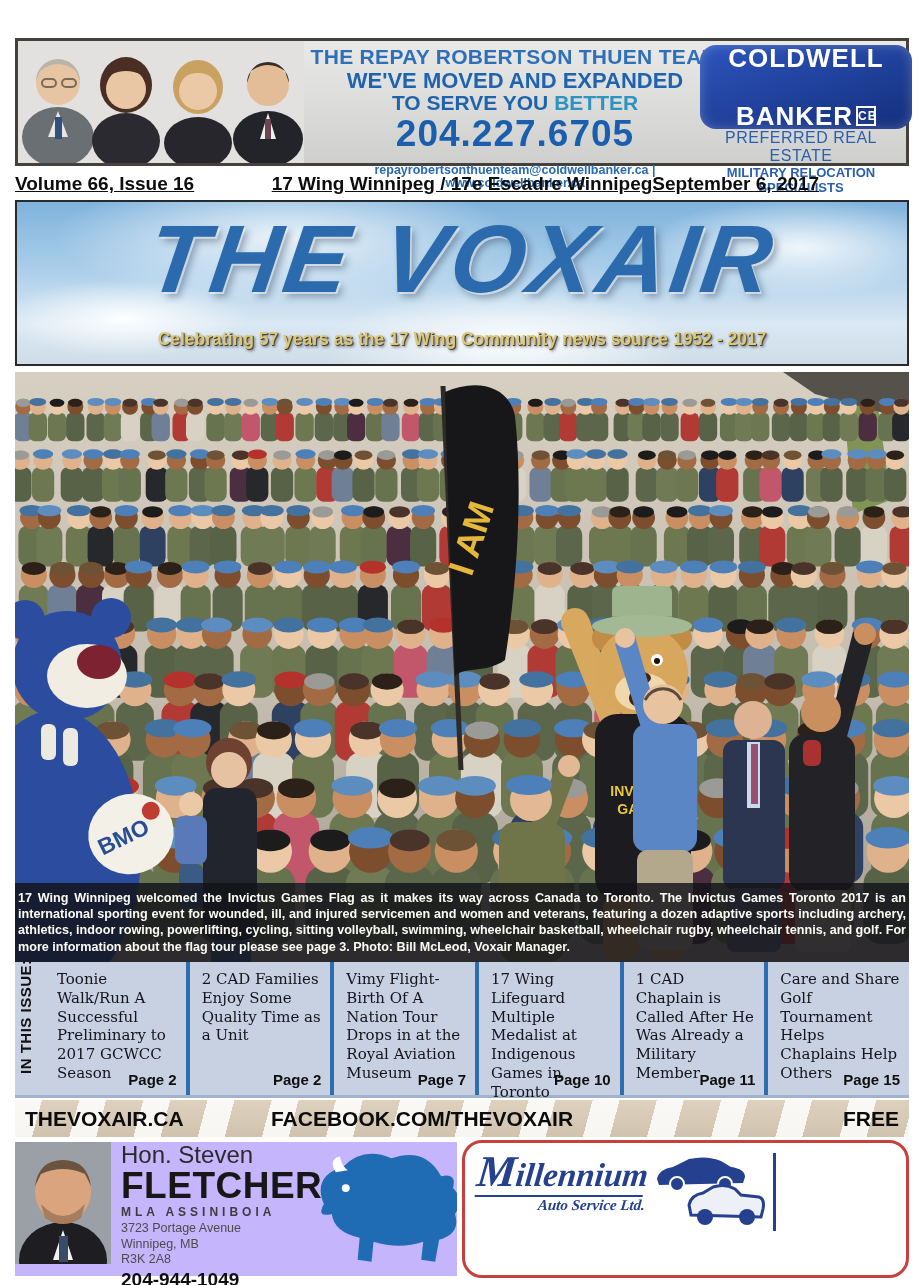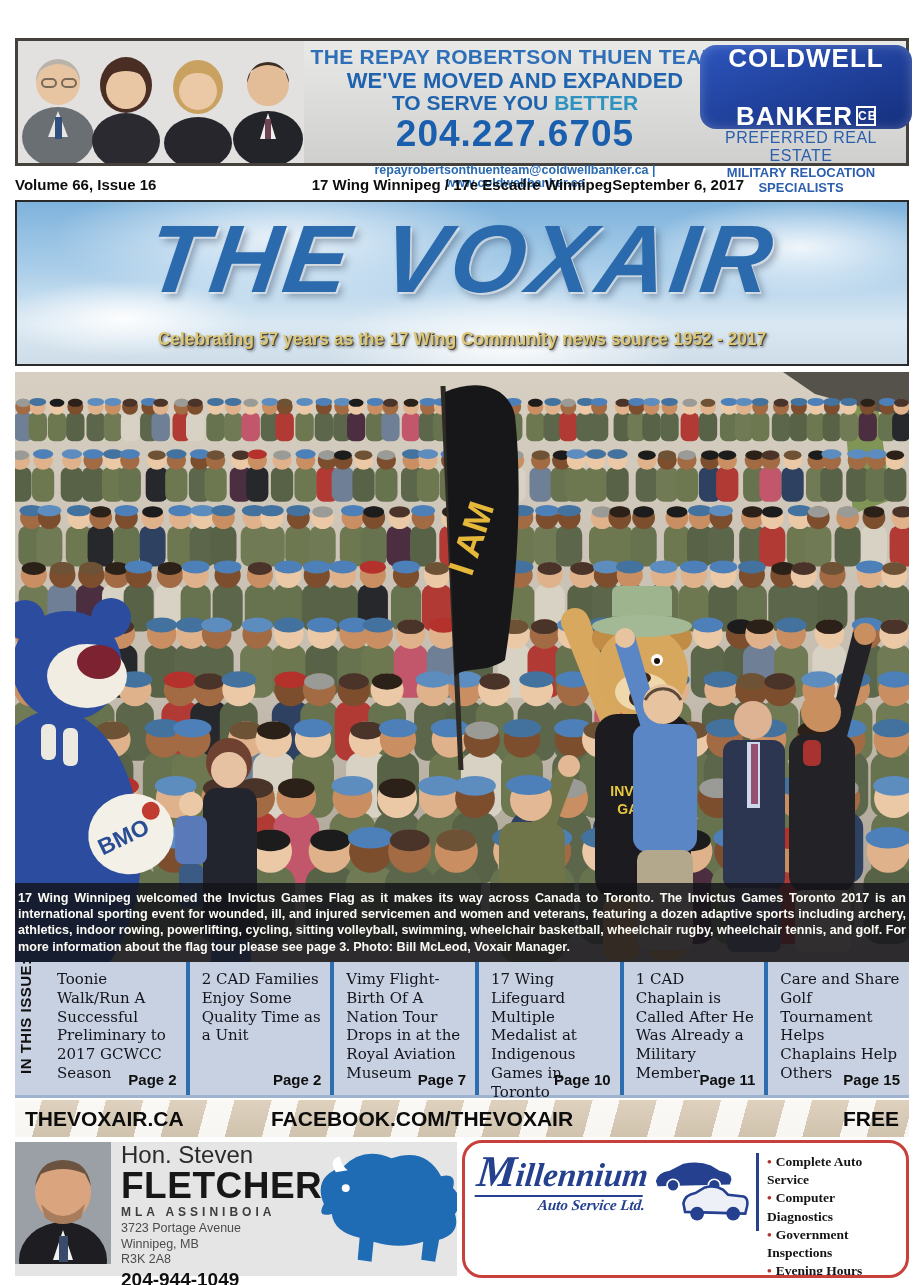--- a/index.html
+++ b/index.html
@@ -22,21 +22,21 @@
     color:#fff; font-weight:800; letter-spacing:1px; display:flex; flex-direction:column; justify-content:center;
     box-shadow:inset 0 0 12px rgba(255,255,255,.25); }
   .brand-box .row1 { font-size:26px; line-height:1; }
   .brand-box .row2 { font-size:26px; line-height:1; display:flex; align-items:center; justify-content:center; gap:3px;margin-top:32px; }
   .cb-glyph { display:inline-block; width:20px; height:20px; border:2px solid #fff; font-size:12px; line-height:17px; font-weight:800; }
   .brand-t1 { font-size:16px; font-weight:400; color:#2b5fae; letter-spacing:.5px; }
   .brand-t2 { font-size:13px; font-weight:700; color:#2b5fae; }
 
   
   .issueline { position:absolute; left:15px; top:170px; width:894px; height:28px;
-    display:grid; grid-template-columns:1fr auto 1fr; align-items:center; font-weight:700; font-size:15px; color:#0d0d0d; }
+    display:grid; grid-template-columns:1fr auto 1fr; align-items:center; font-weight:700; font-size:19px; color:#0d0d0d;text-decoration:underline; }
   .issueline .right { text-align:left; }
 
   
   .masthead { position:absolute; left:15px; top:200px; width:894px; height:166px; border:2px solid #2a2a2a;
     background-image:
       radial-gradient(ellipse 180px 55px at 12% 72%, rgba(255,255,255,.95), transparent 70%),
       radial-gradient(ellipse 260px 80px at 55% 88%, rgba(255,255,255,.9), transparent 70%),
       radial-gradient(ellipse 220px 70px at 88% 28%, rgba(255,255,255,.85), transparent 70%),
       radial-gradient(ellipse 320px 90px at 30% 22%, rgba(255,255,255,.8), transparent 72%),
       linear-gradient(180deg,#7fb3dc,#a9cde9 40%,#d9e8f3 75%,#cfdde8);
@@ -70,21 +70,21 @@
   .footerbar { position:absolute; left:15px; top:1100px; width:894px; height:37px;
     background:
       repeating-linear-gradient(105deg, rgba(255,255,255,.85) 0 26px, rgba(255,255,255,0) 26px 62px),
       linear-gradient(180deg,#ded2bf,#cfc3ae);
     display:grid; grid-template-columns:1fr auto 1fr; align-items:center;
     font-weight:800; font-size:21px; color:#0c0c0c; padding:0 10px;gap:8px; }
   .footerbar .mid { text-align:center; transform:translateX(-40px); }
   .footerbar .right { text-align:right; }
 
   
-  .fletcher { position:absolute; left:15px; top:1142px; width:442px; height:134px; background:#e5e5e5; display:flex; }
+  .fletcher { position:absolute; left:15px; top:1142px; width:442px; height:134px; background:#c4b5fd; display:flex; }
   .fl-photo { width:96px; height:122px; flex:0 0 96px; }
   .fl-text { padding:0 0 0 10px; width:205px; }
   .fl-name1 { font-size:24px; color:#2b2b2b; line-height:1.05; }
   .fl-name2 { font-size:37px; font-weight:900; color:#171717; letter-spacing:.5px; line-height:1; }
   .fl-title { font-size:12px; letter-spacing:4px; color:#3d3d3d; font-weight:600; margin:1px 0 2px; }
   .fl-addr { font-size:12.5px; color:#4c4c4c; line-height:1.25; }
   .fl-phone { font-size:19px; font-weight:900; color:#101010; margin-top:1px; }
   .fl-bison { margin-left:-8px; }
 
   .millennium { position:absolute; left:462px; top:1140px; width:447px; height:138px; background:#fff;
@@ -1166,23 +1166,17 @@
       </div>
       <svg class="mi-cars" width="118" height="84" viewBox="0 0 118 84">
         <path d="M8,28 Q10,18 24,16 L40,8 Q58,4 72,10 L82,16 Q96,18 96,26 L94,32 L10,34 Z" fill="#24408f"></path>
         <circle cx="28" cy="33" r="7" fill="#24408f" stroke="#fff" stroke-width="2"></circle>
         <circle cx="76" cy="33" r="7" fill="#24408f" stroke="#fff" stroke-width="2"></circle>
         <path d="M40,54 Q42,44 54,42 L64,36 Q76,32 86,38 L92,44 L110,46 Q116,48 114,58 L112,66 L42,64 Z" fill="#eef0f8" stroke="#24408f" stroke-width="3"></path>
         <circle cx="56" cy="66" r="8" fill="#24408f"></circle>
         <circle cx="98" cy="66" r="8" fill="#24408f"></circle>
       </svg>
       <div class="mi-divider"></div>
-      <div class="mi-bullets">
-        <div><span class="b">•</span><span>Complete Auto Service</span></div>
-        <div><span class="b">•</span><span>Computer Diagnostics</span></div>
-        <div><span class="b">•</span><span>Government Inspections</span></div>
-        <div><span class="b">•</span><span>Evening Hours</span></div>
-      </div>
     </div>
 
   </div>
 
 </div>
 
 </body></html>

